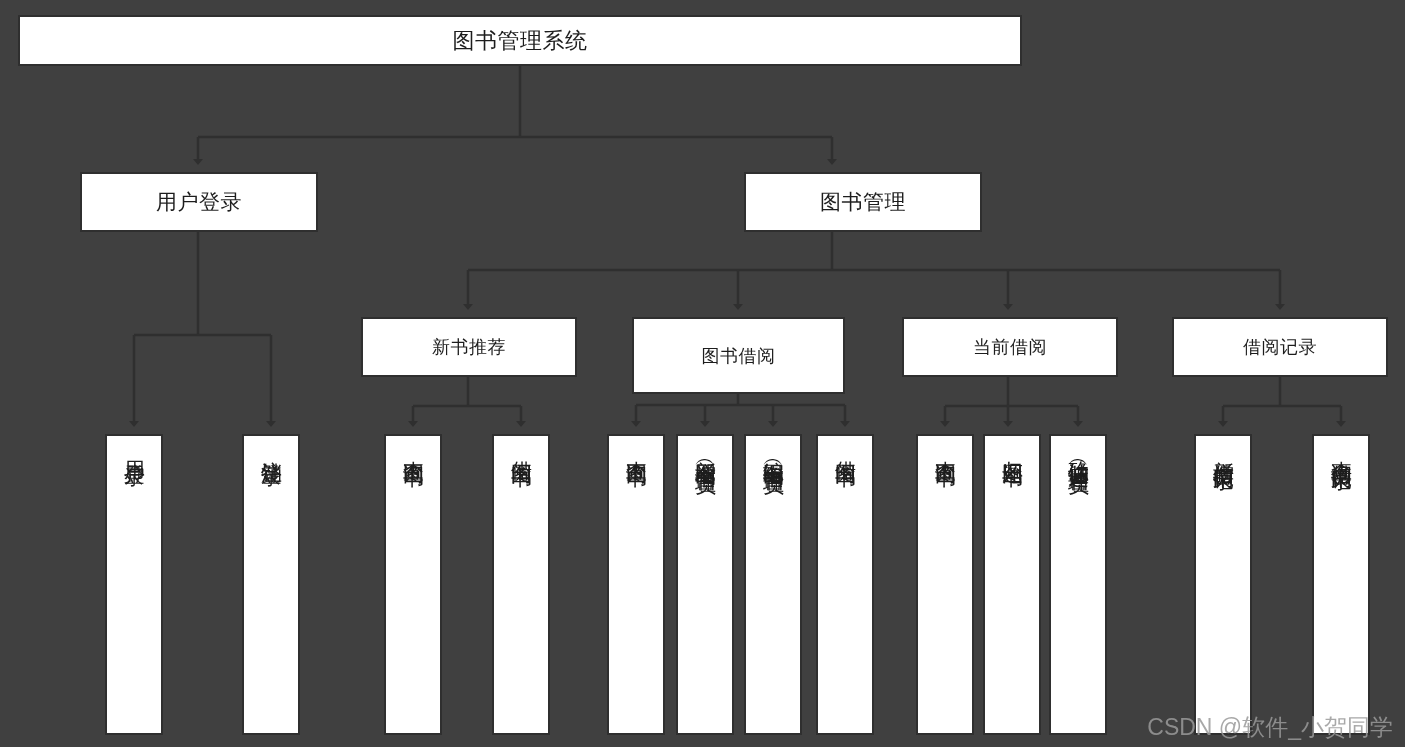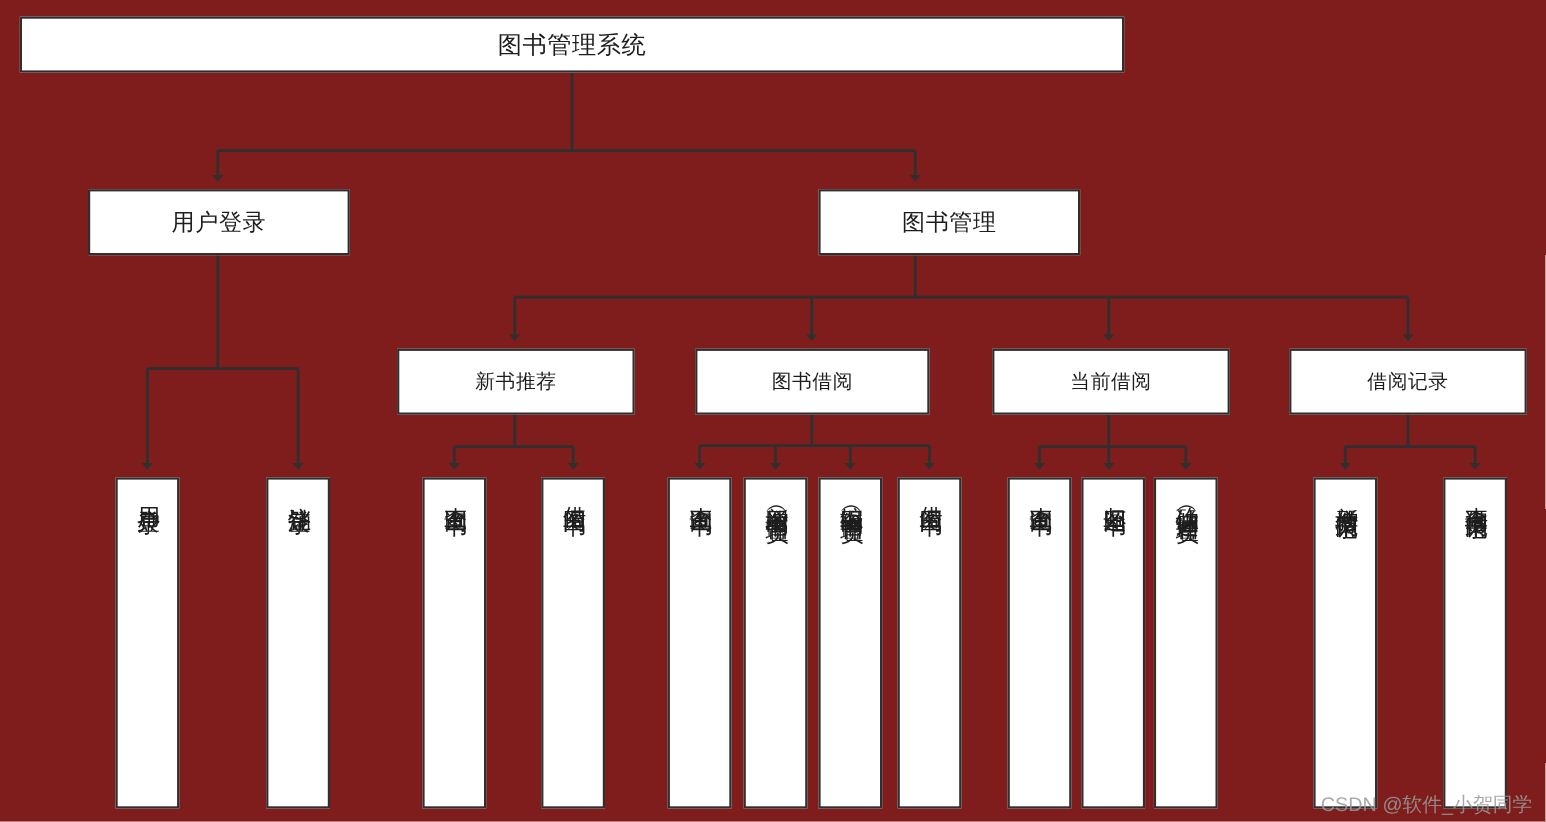--- a/index.html
+++ b/index.html
@@ -5,21 +5,21 @@
 <style>
   html, body {
     margin: 0;
     padding: 0;
     background: #ffffff;
   }
   #canvas {
     position: relative;
     width: 1405px;
     height: 747px;
-    background: #7f1d1d;
+    background: #404040;
     font-family: "Liberation Sans", "DejaVu Sans", sans-serif;
     overflow: hidden;
   }
   #edges {
     position: absolute;
     left: 0;
     top: 0;
     width: 1405px;
     height: 747px;
     pointer-events: none;
@@ -53,21 +53,21 @@
     font-size: 21px;
     line-height: 1.18;
     letter-spacing: 2px;
     white-space: pre-wrap;
     max-height: 285px;
   }
   .watermark {
     position: absolute;
     right: 12px;
     bottom: 4px;
-    font-size: 18px;
+    font-size: 23px;
     color: #9a9a9a;
     z-index: 5;
     white-space: nowrap;
     opacity: 0.85;
   }
 </style>
 </head>
 <body>
 
 <div id="canvas">
@@ -129,21 +129,21 @@
   <div class="node tier2" style="left:80px; top:172px; width:238px; height:60px;">
     <span class="node-label">用户登录</span>
   </div>
   <div class="node tier2" style="left:744px; top:172px; width:238px; height:60px;">
     <span class="node-label">图书管理</span>
   </div>
 
   <div class="node tier3" style="left:361px; top:317px; width:216px; height:60px;">
     <span class="node-label">新书推荐</span>
   </div>
-  <div class="node tier3" style="left:632px; top:317px; width:213px; height:60px;">
+  <div class="node tier3" style="left:632px; top:317px; width:213px; height:77px;">
     <span class="node-label">图书借阅</span>
   </div>
   <div class="node tier3" style="left:902px; top:317px; width:216px; height:60px;">
     <span class="node-label">当前借阅</span>
   </div>
   <div class="node tier3" style="left:1172px; top:317px; width:216px; height:60px;">
     <span class="node-label">借阅记录</span>
   </div>
 
   <div class="node leaf" style="left:105px; top:434px; width:58px; height:301px;">

